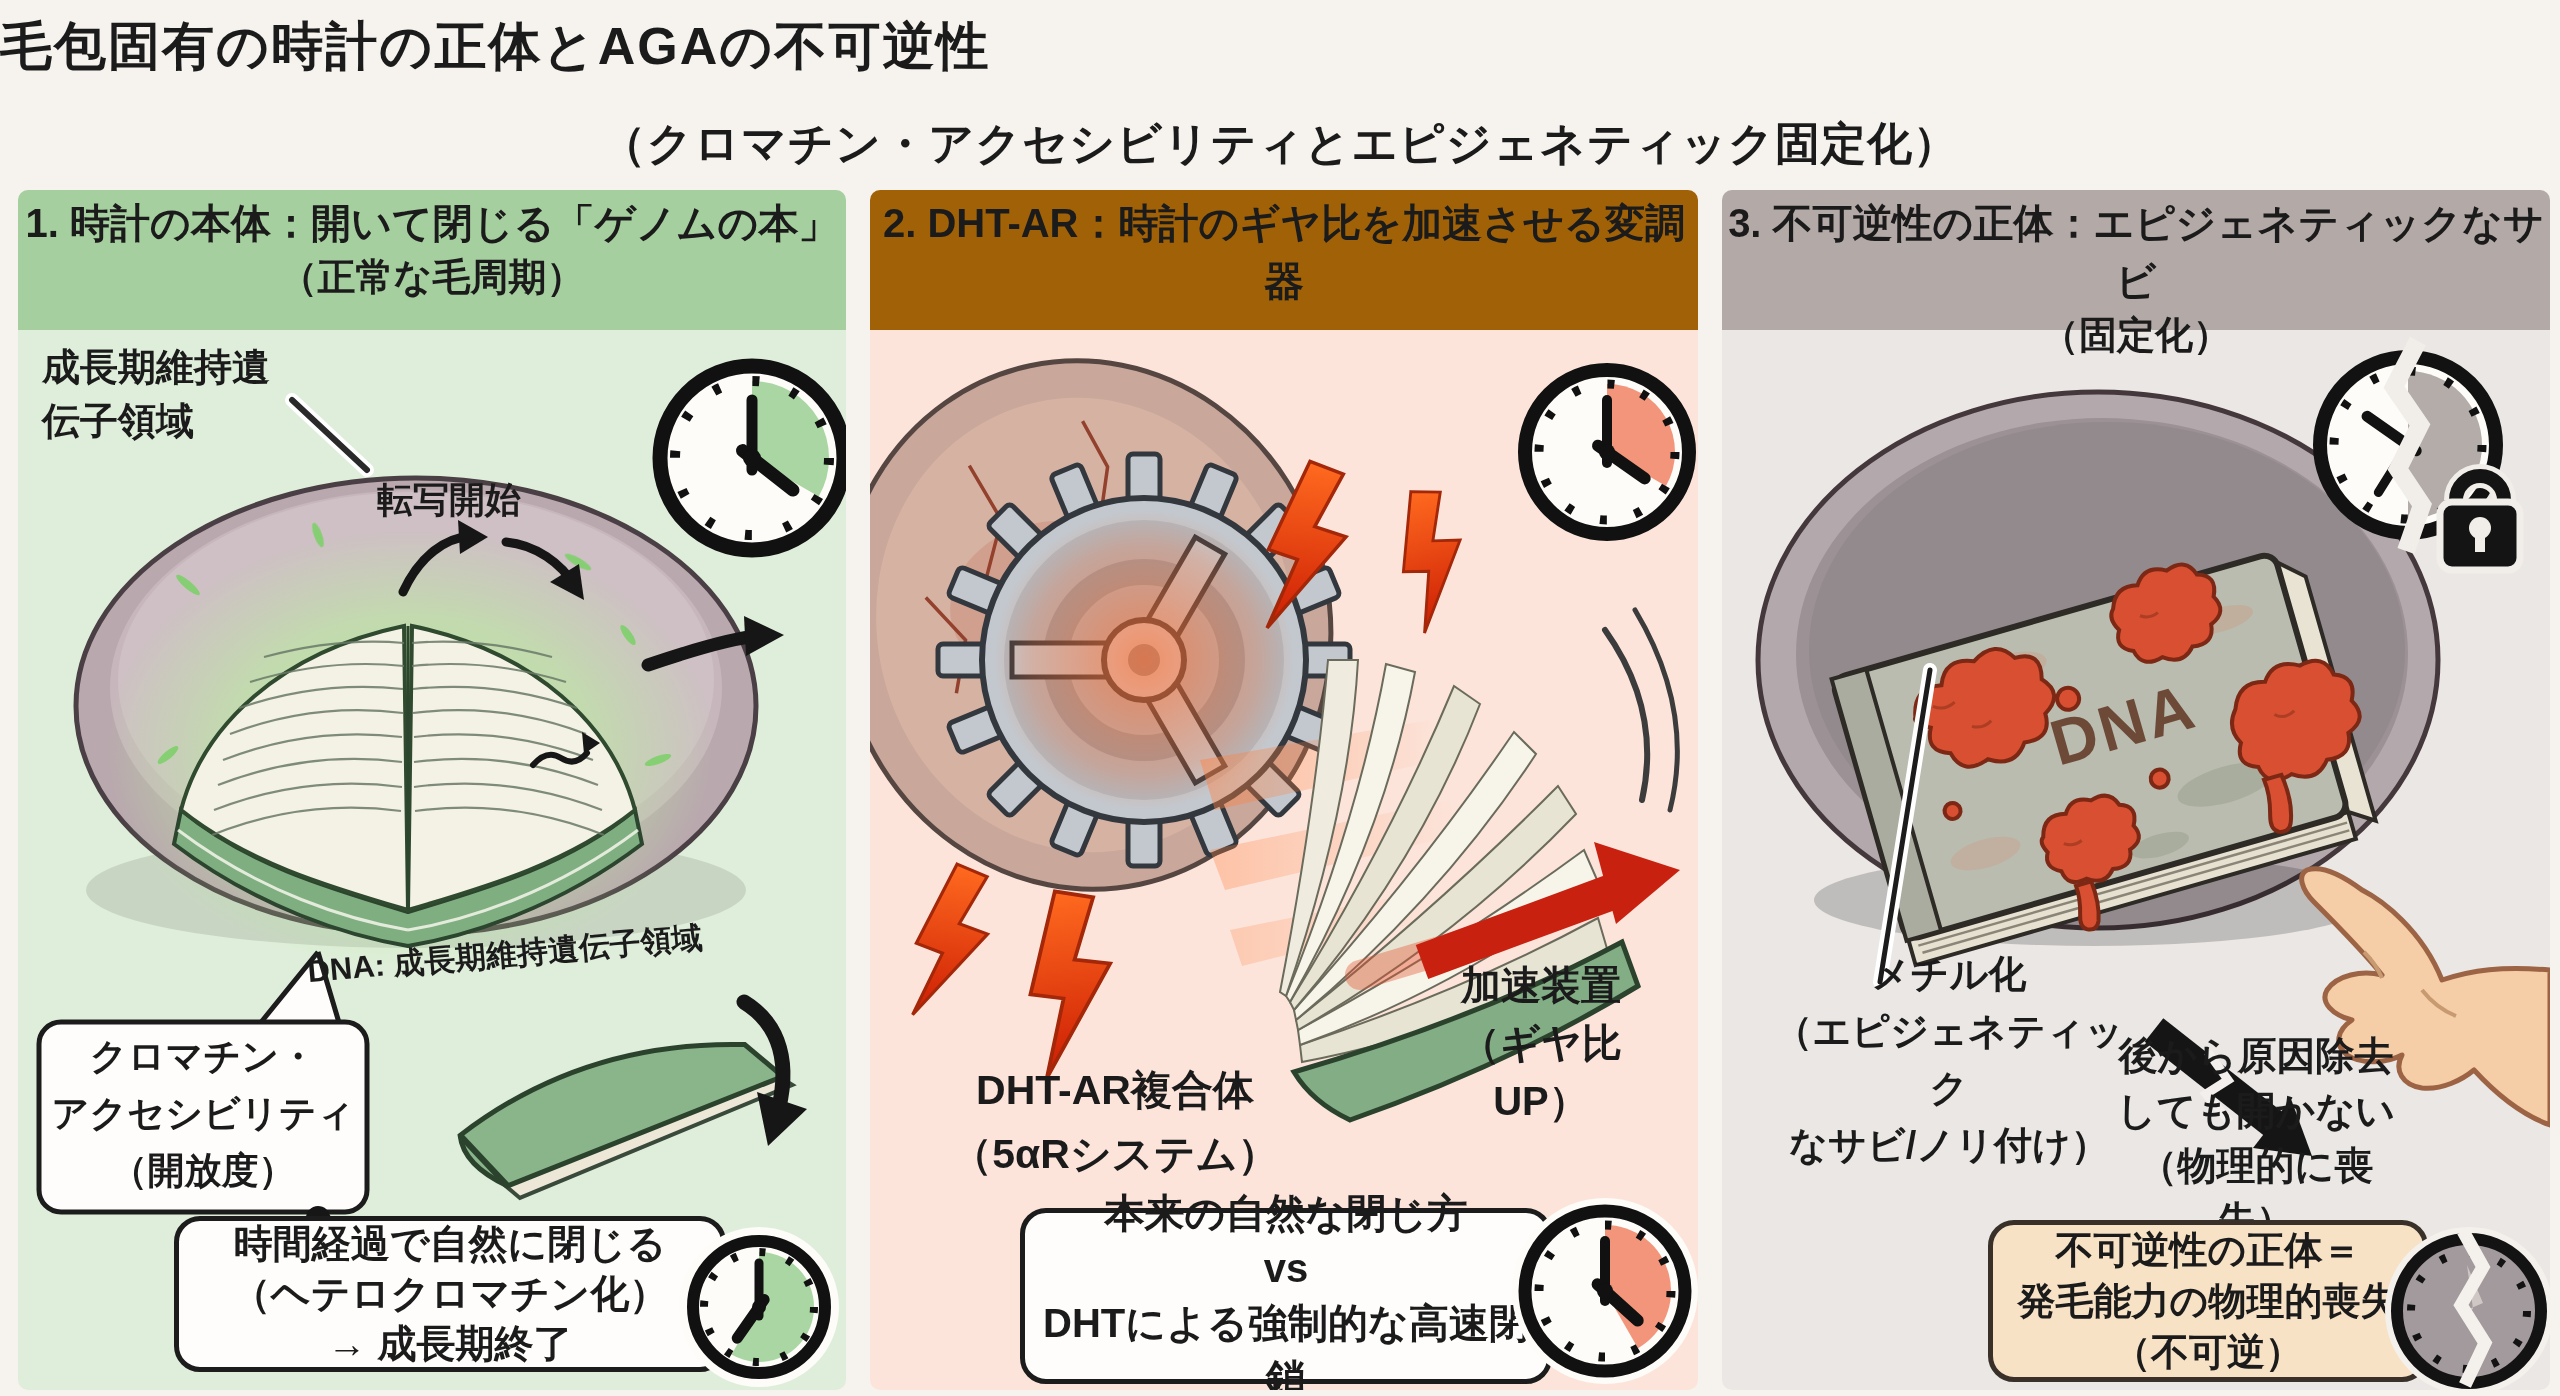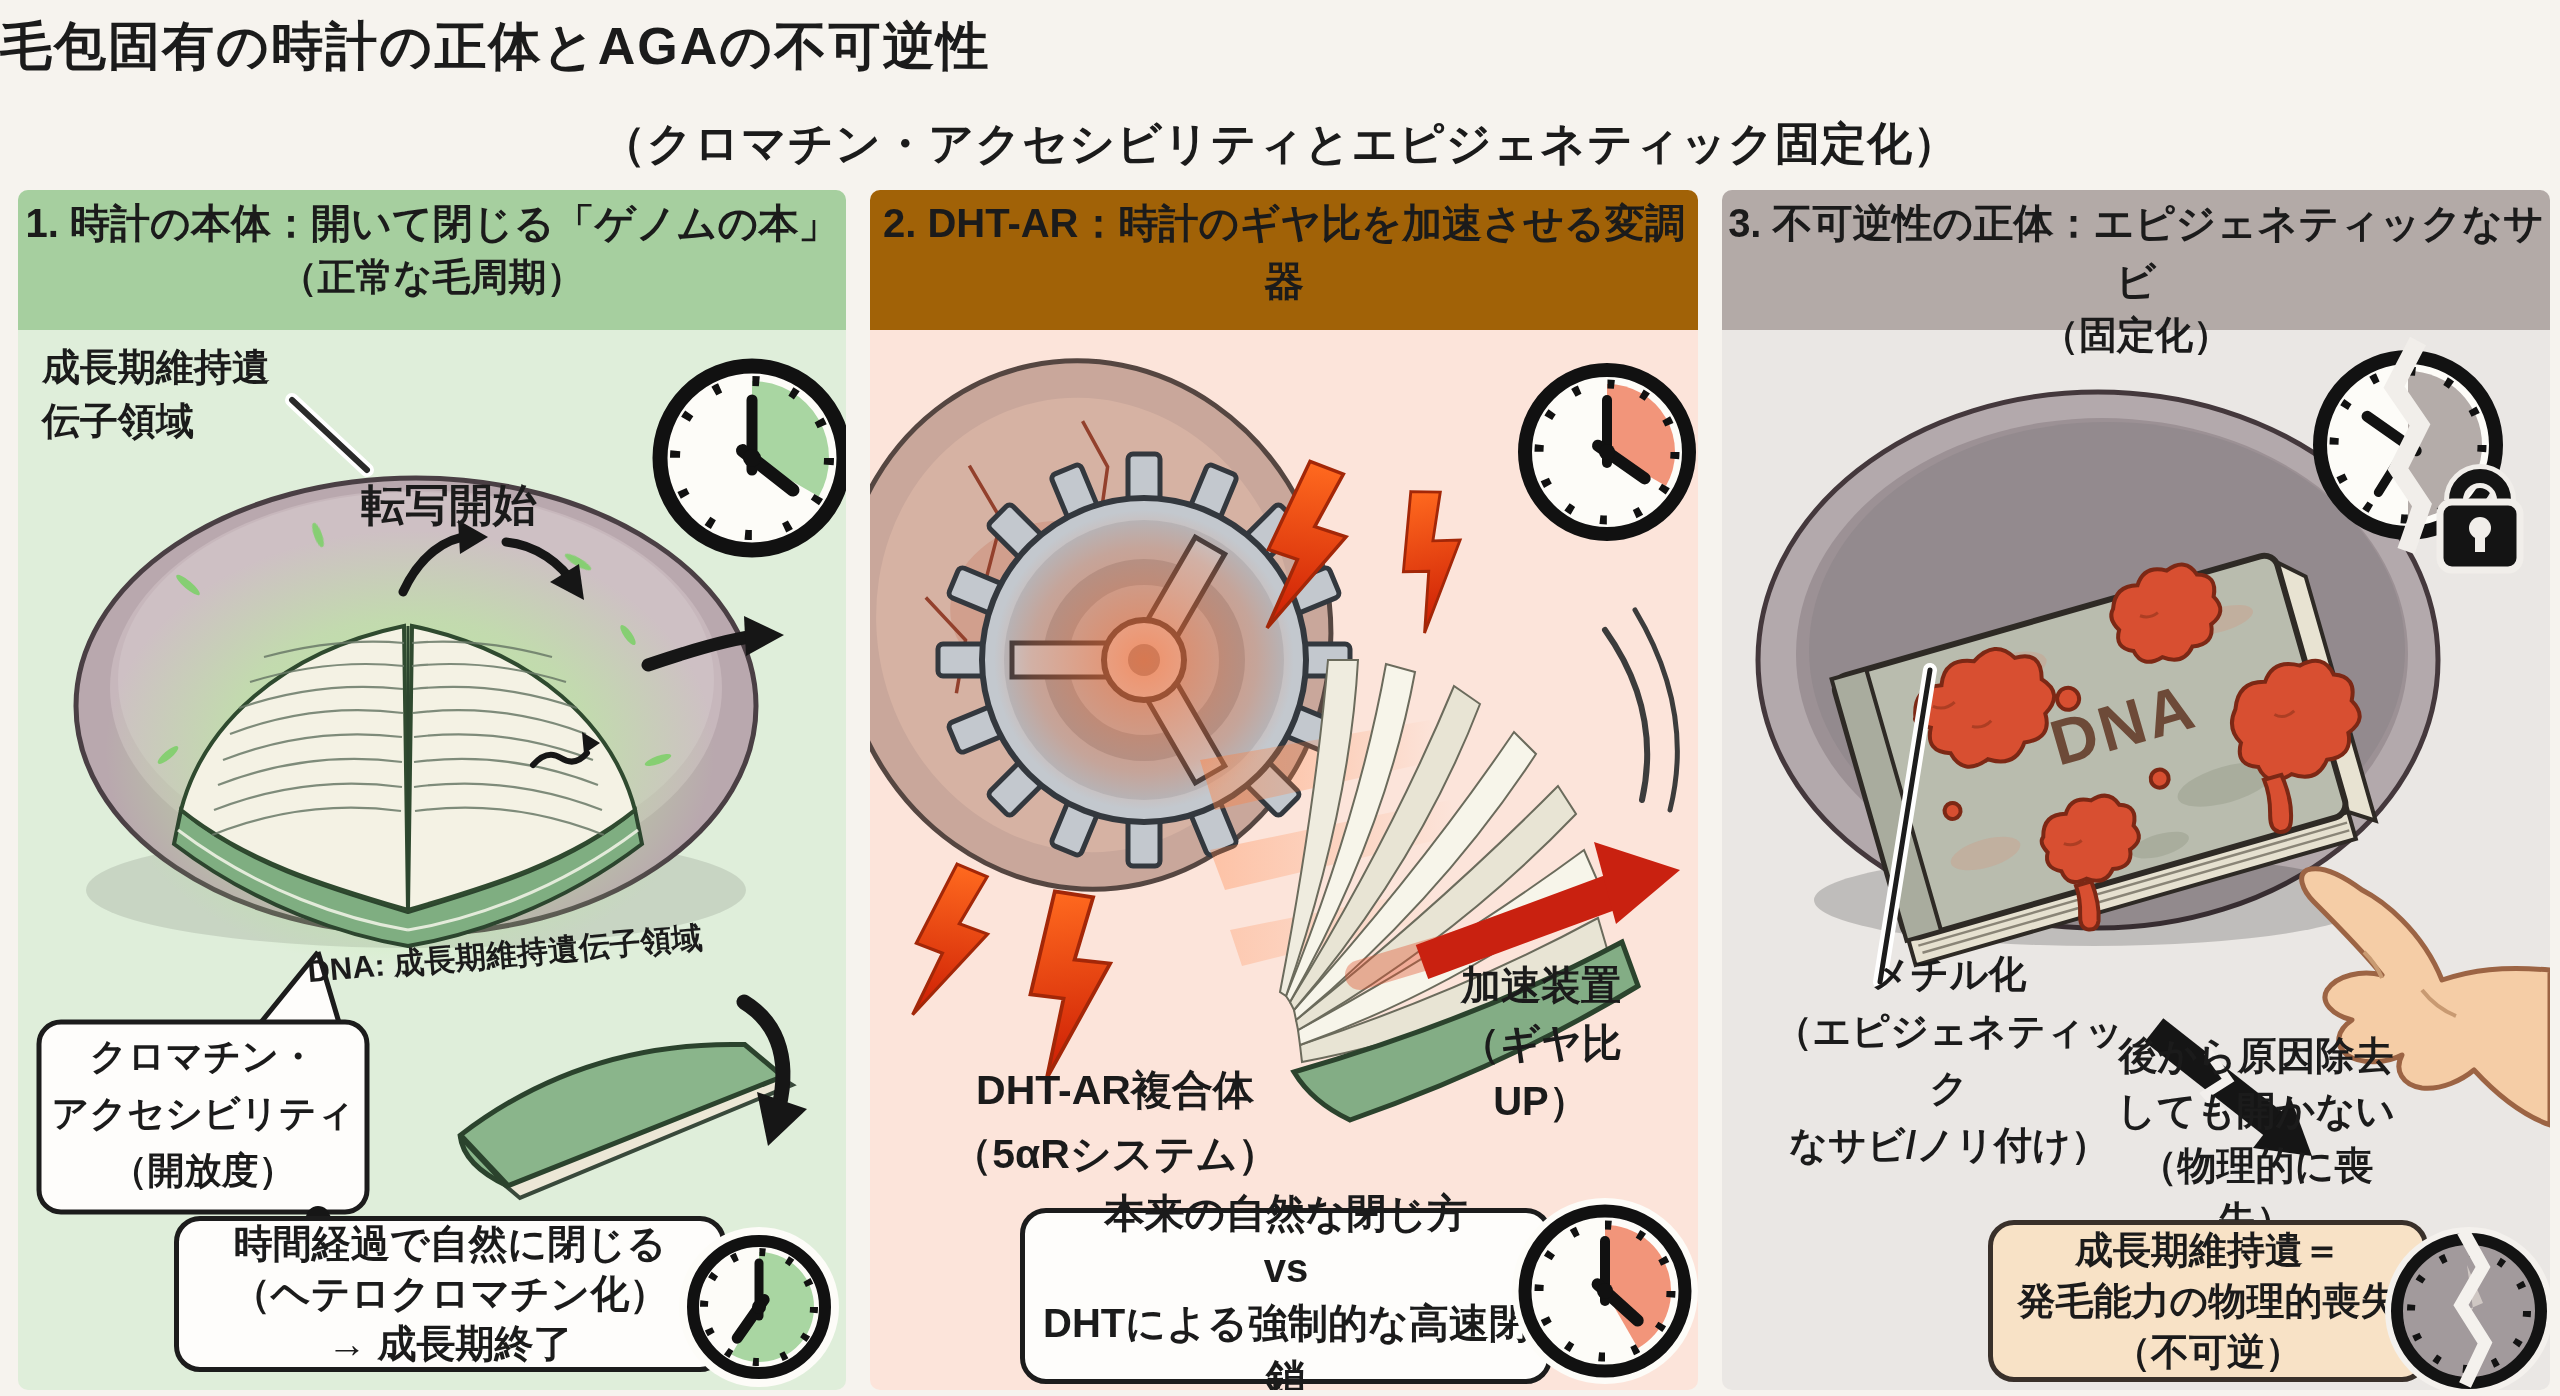--- a/index.html
+++ b/index.html
@@ -20,21 +20,21 @@
   #panel1 .panel-header{background:#a6cf9f;}
   #panel2 .panel-header{background:#a16207;}
   #panel3 .panel-header{background:#b3aaa7;}
   .ph1{font-size:40px;line-height:58px;}
   .ph2{font-size:38px;line-height:50px;}
   .panel-body{position:absolute;top:140px;left:0;width:828px;height:1060px;}
   .panel-body > svg{position:absolute;left:0;top:0;}
   .lbl{position:absolute;font-weight:800;color:#1b1b1b;}
   .center{text-align:center;}
   .gene-label{left:24px;top:10px;font-size:38px;line-height:54px;}
-  .transcription{left:296px;top:146px;width:270px;font-size:44px;}
+  .transcription{left:296px;top:146px;width:270px;font-size:36px;}
   .dna-caption{left:222px;top:604px;width:530px;font-size:31px;transform:rotate(-5deg);}
   .bubble-text{left:21px;top:698px;width:328px;font-size:37px;line-height:57px;}
   .complex-label{left:58px;top:728px;width:374px;font-size:41px;line-height:64px;}
   .accel-label{left:545px;top:626px;width:252px;font-size:40px;line-height:58px;}
   .methyl-label{left:38px;top:616px;width:378px;font-size:38px;line-height:57px;}
   .removal-label{left:378px;top:698px;width:312px;font-size:39px;line-height:55px;}
   .bottom-box{position:absolute;background:#fefdfb;border:5px solid #1c1c1c;border-radius:26px;
     text-align:center;font-weight:800;box-sizing:border-box;display:flex;flex-direction:column;justify-content:center;}
   #panel1 .bottom-box{left:112px;top:886px;width:552px;height:156px;font-size:39px;line-height:50px;margin-left:44px;}
   #panel2 .bottom-box{left:150px;top:878px;width:532px;height:176px;font-size:40px;line-height:55px;}
@@ -414,21 +414,21 @@
       <div>メチル化</div>
       <div>（エピジェネティック</div>
       <div>なサビ/ノリ付け）</div>
     </div>
     <div class="lbl removal-label center">
       <div>後から原因除去</div>
       <div>しても開かない</div>
       <div>（物理的に喪失）</div>
     </div>
     <div class="bottom-box">
-      <div>成長期維持遺＝</div>
+      <div>不可逆性の正体＝</div>
       <div>発毛能力の物理的喪失</div>
       <div>（不可逆）</div>
     </div>
     <svg class="bclock" style="left:658px;top:892px;" width="178" height="178" viewBox="0 0 178 178">
       <g transform="translate(89,89)">
         <circle r="84" fill="#f4f1ed"></circle>
         <circle r="72" fill="#a29a9c" stroke="#131313" stroke-width="12"></circle>
         <circle r="58" fill="none" stroke="#131313" stroke-width="8" stroke-dasharray="6 24.4"></circle>
         <polygon points="-2,-46 14,-8 0,-2 16,36 -8,4 4,-2" fill="#cfc7c3"></polygon>
         <polyline points="-6,-80 14,-44 -8,-6 16,32 -4,74" stroke="#f4f1ed" stroke-width="13" fill="none"></polyline>

